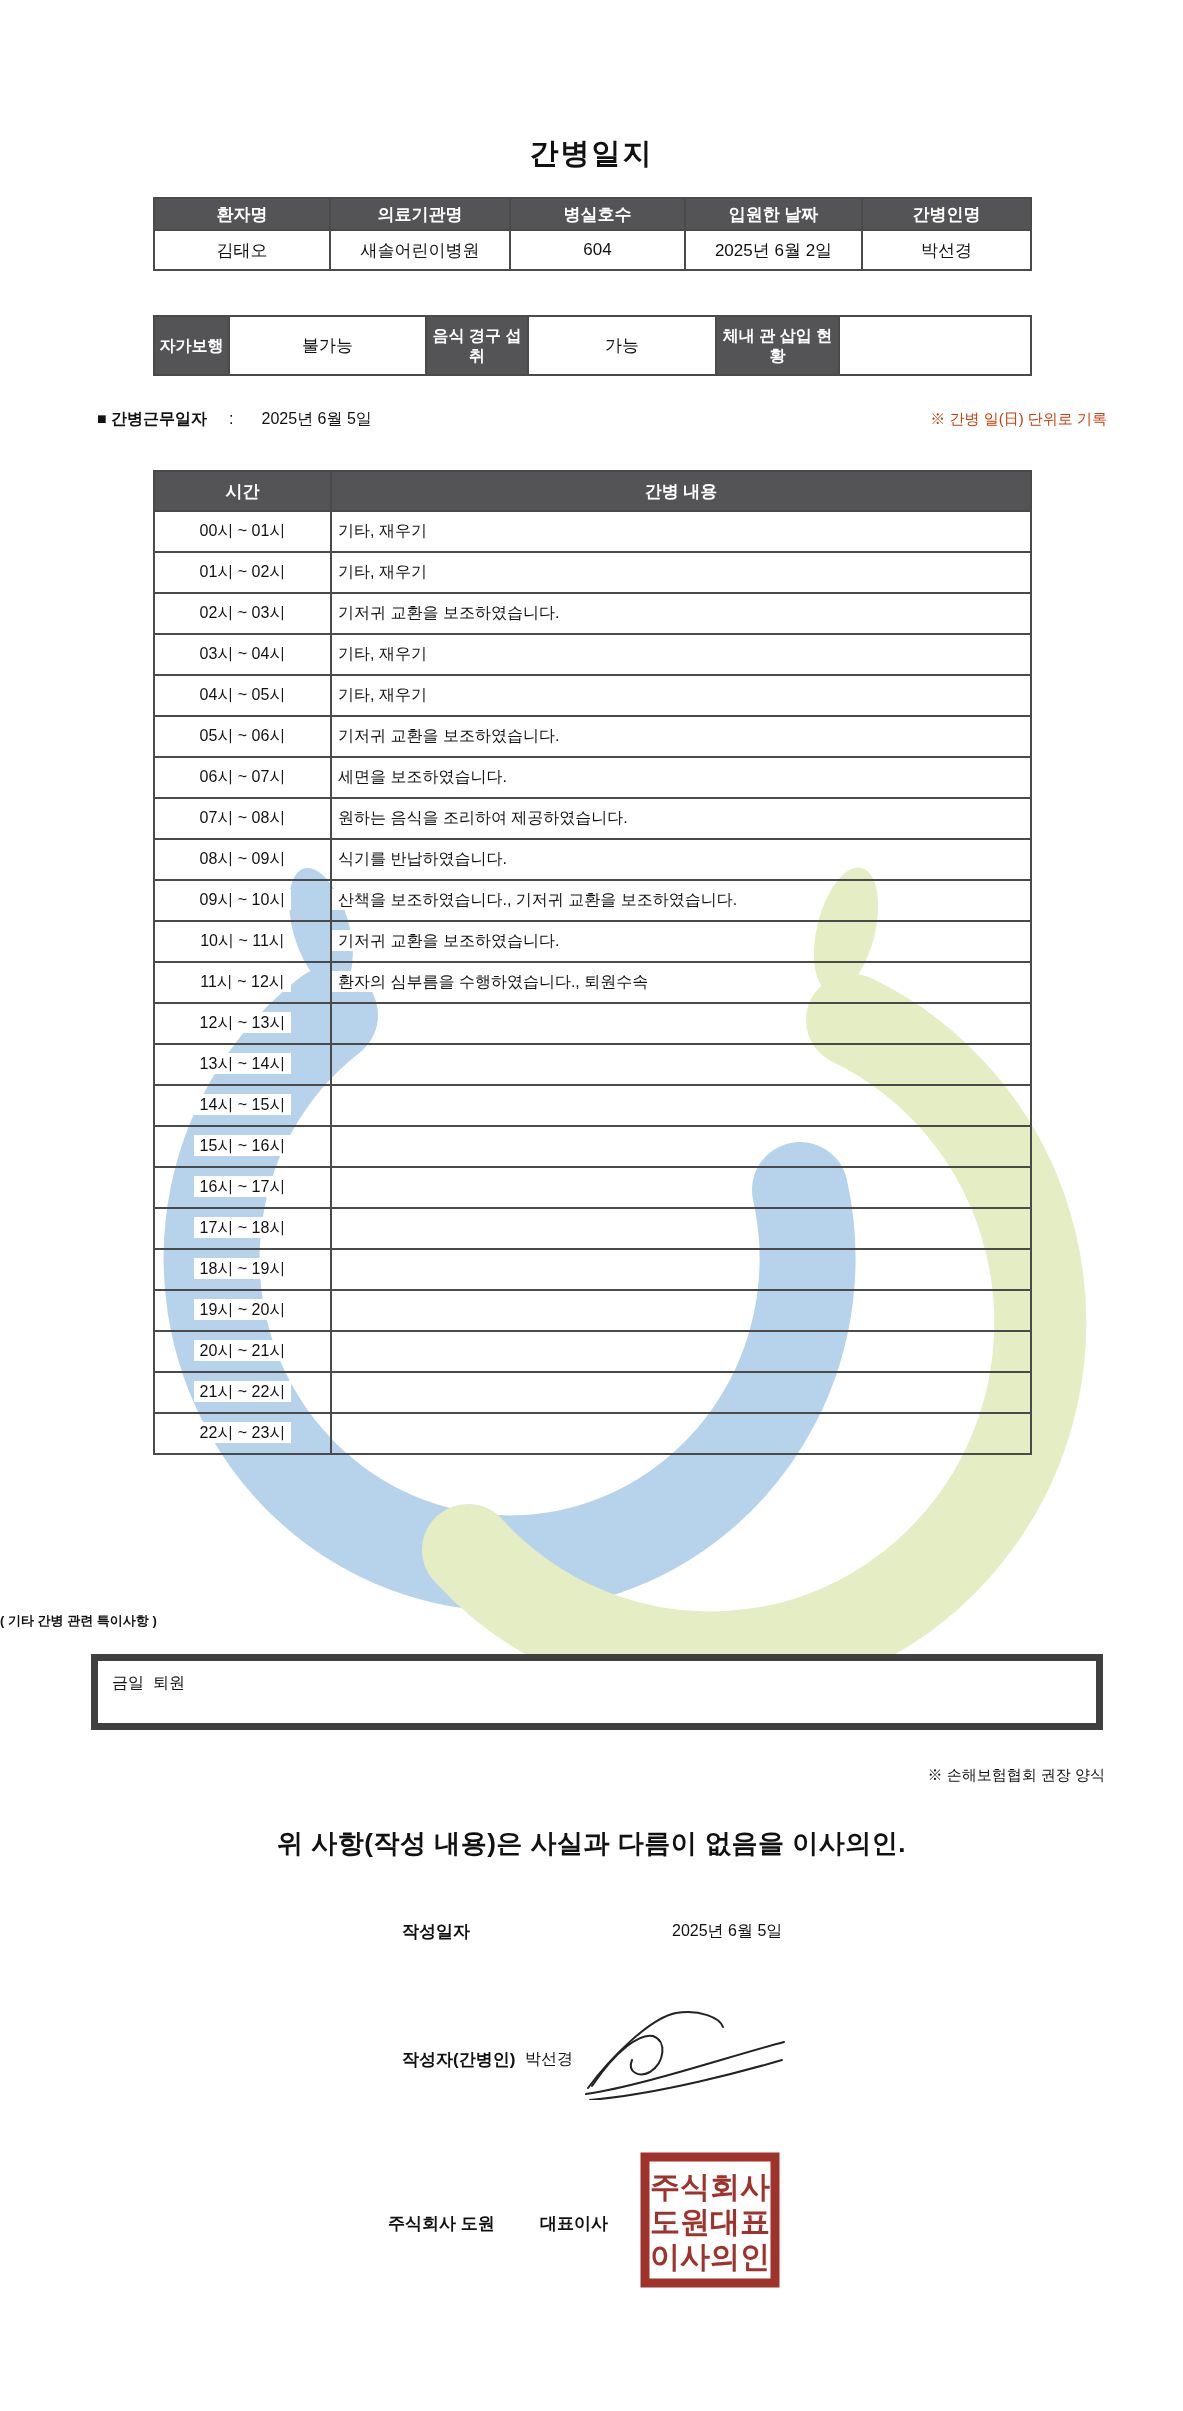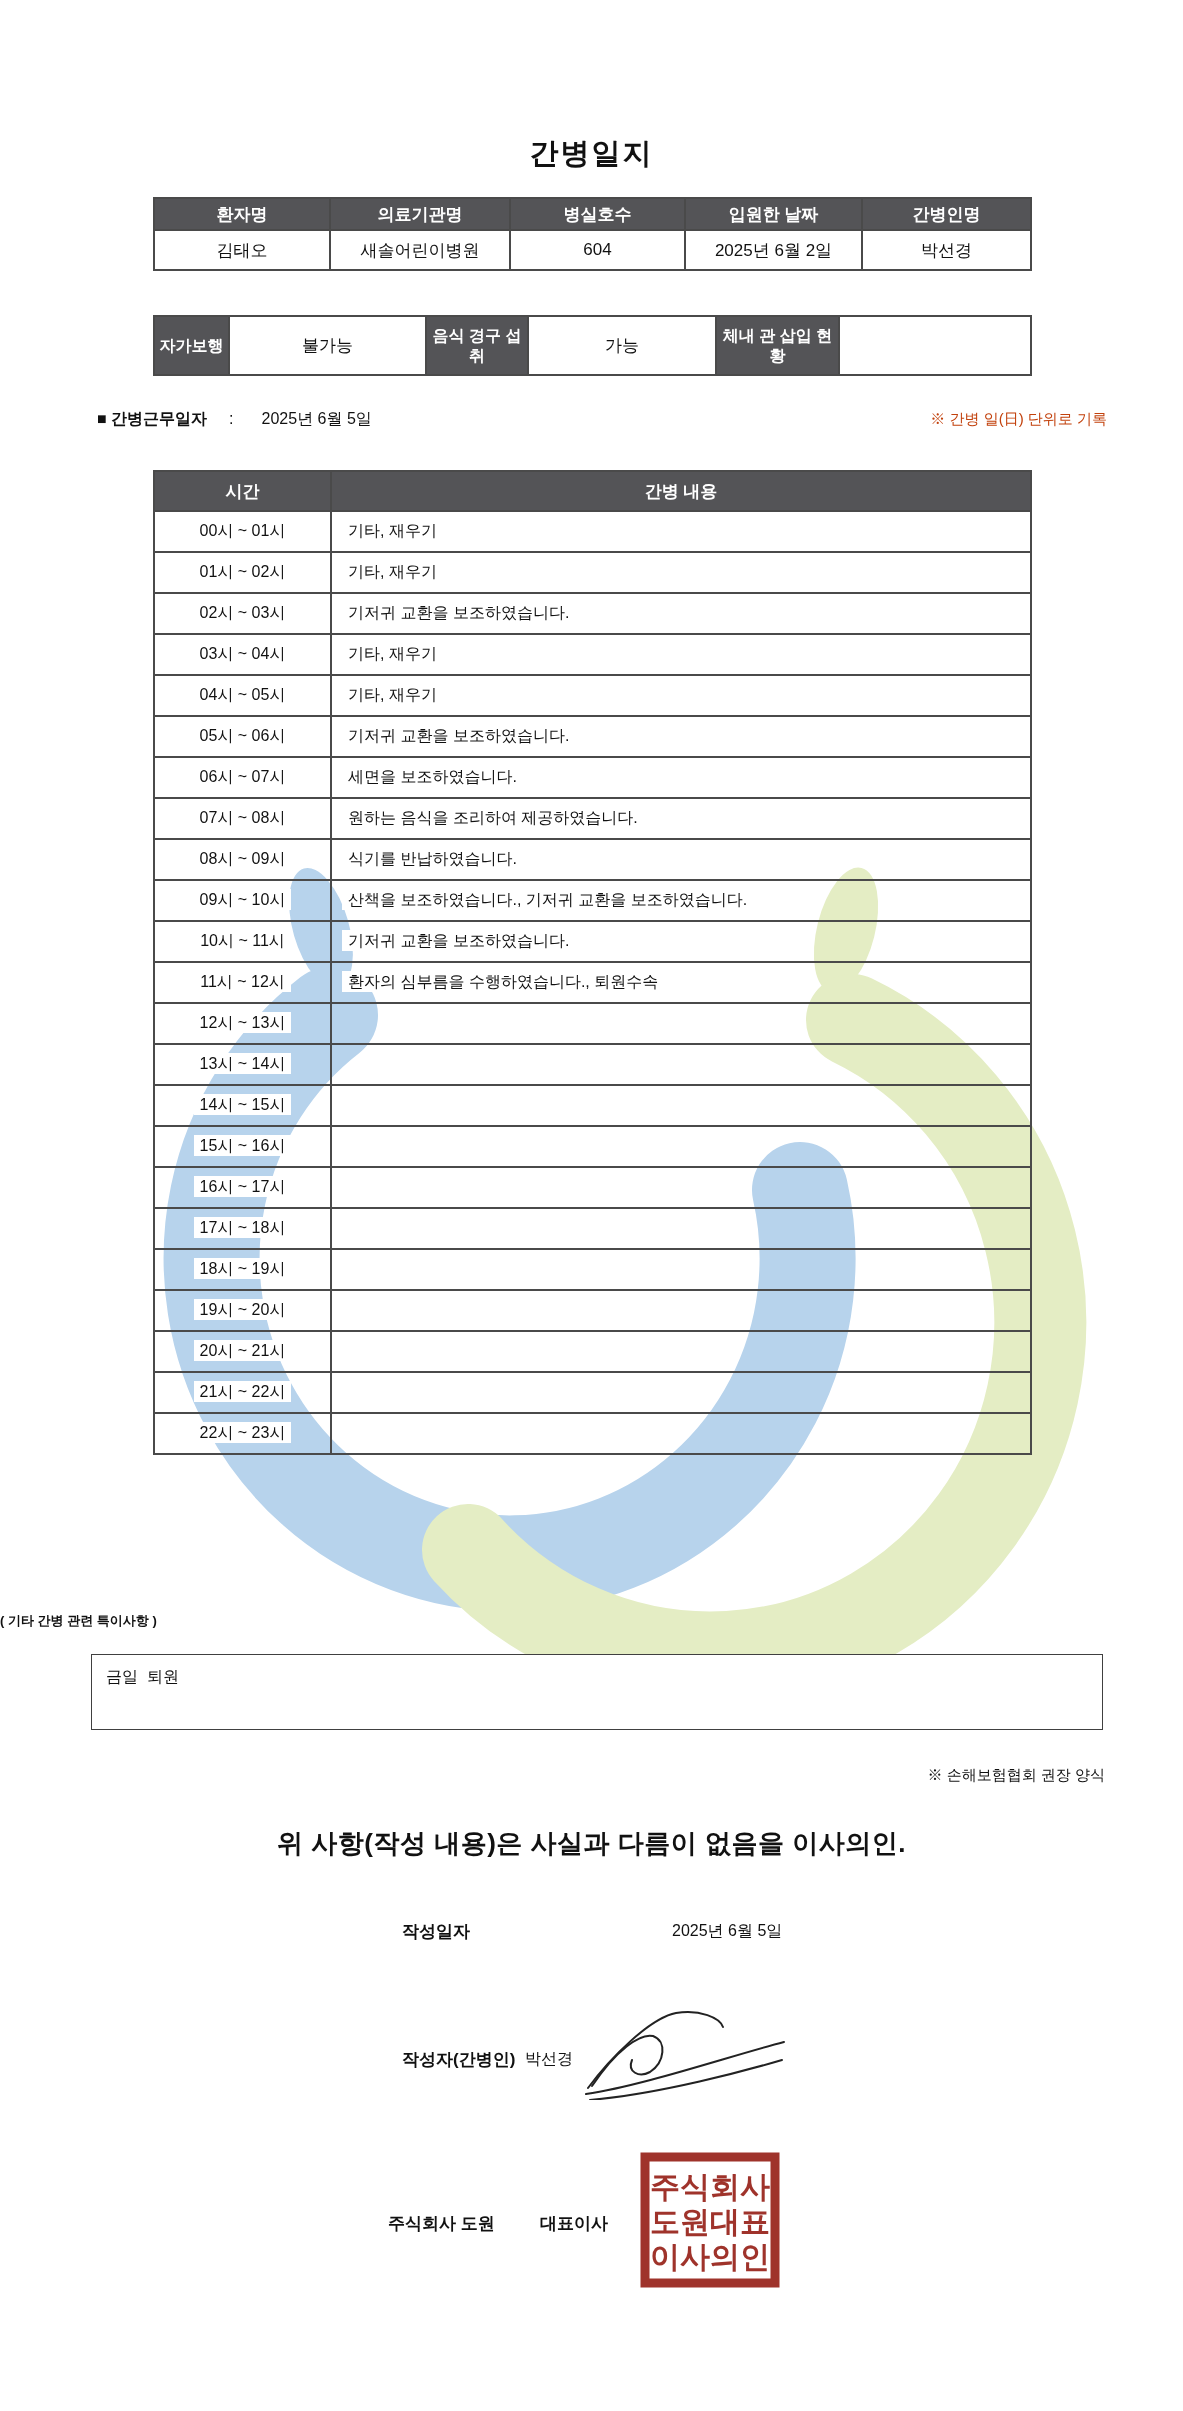--- a/index.html
+++ b/index.html
@@ -34,28 +34,28 @@
     justify-content:space-between; align-items:baseline; font-size:16px; }
   .workdate .lbl { font-weight:600; }
   .workdate .colon { margin:0 28px 0 22px; }
   .workdate .note { font-size:15px; color:#c2410c; }
 
   
   .log-table { left:153px; top:470px; width:877px; background:transparent; }
   .log-table th { height:40px; font-size:17px; }
   .log-table td { height:41px; background:transparent; font-size:16px; }
   .log-table td.time { text-align:center; }
-  .log-table td.content { text-align:left; padding-left:10px; }
+  .log-table td.content { text-align:left; }
   .mask { background:#ffffff; padding:2px 6px; line-height:1.3;margin-top:30px; }
   .mask:empty { display:none; }
 
   .special-title { left:0; top:1612px; width:100%; text-align:left;
     font-size:13px; font-weight:bold; }
   .special-box { left:91px; top:1654px; width:1012px; height:76px;
-    border:1px solid #404040; background:#fff; padding:12px 14px;
+    border:7px solid #404040; background:#fff; padding:12px 14px;
     font-size:16px; white-space:pre-wrap; }
   .form-note { left:0; top:1766px; width:1105px; text-align:right; font-size:15px; }
 
   .confirmation { left:0; top:1826px; width:100%; text-align:center;
     font-size:26px; font-weight:bold; letter-spacing:0.5px; }
 
   .sign-row { position:absolute; z-index:1; font-size:17px; }
   .sign-label { position:absolute; font-weight:bold; white-space:nowrap; }
   .sign-value { position:absolute; font-weight:normal; white-space:nowrap; font-size:16px; }
   .signature-svg { position:absolute; left:580px; top:2000px; z-index:1; }

